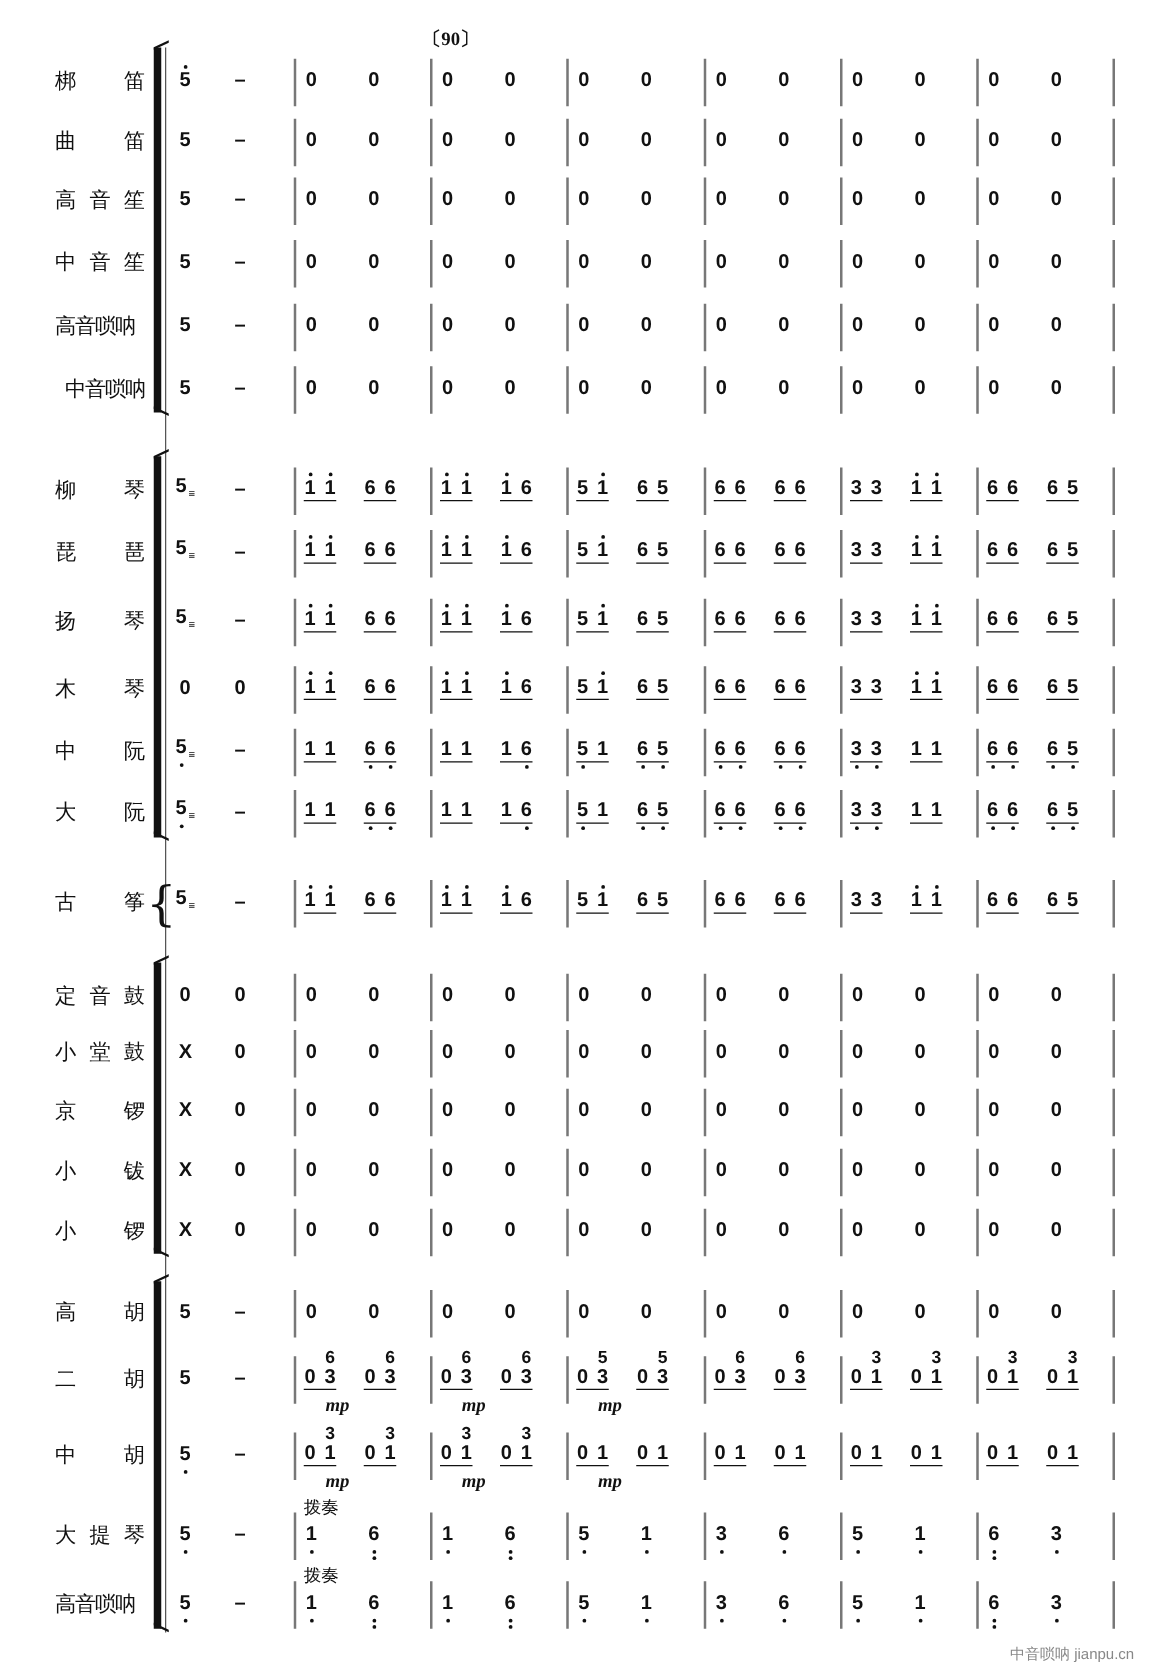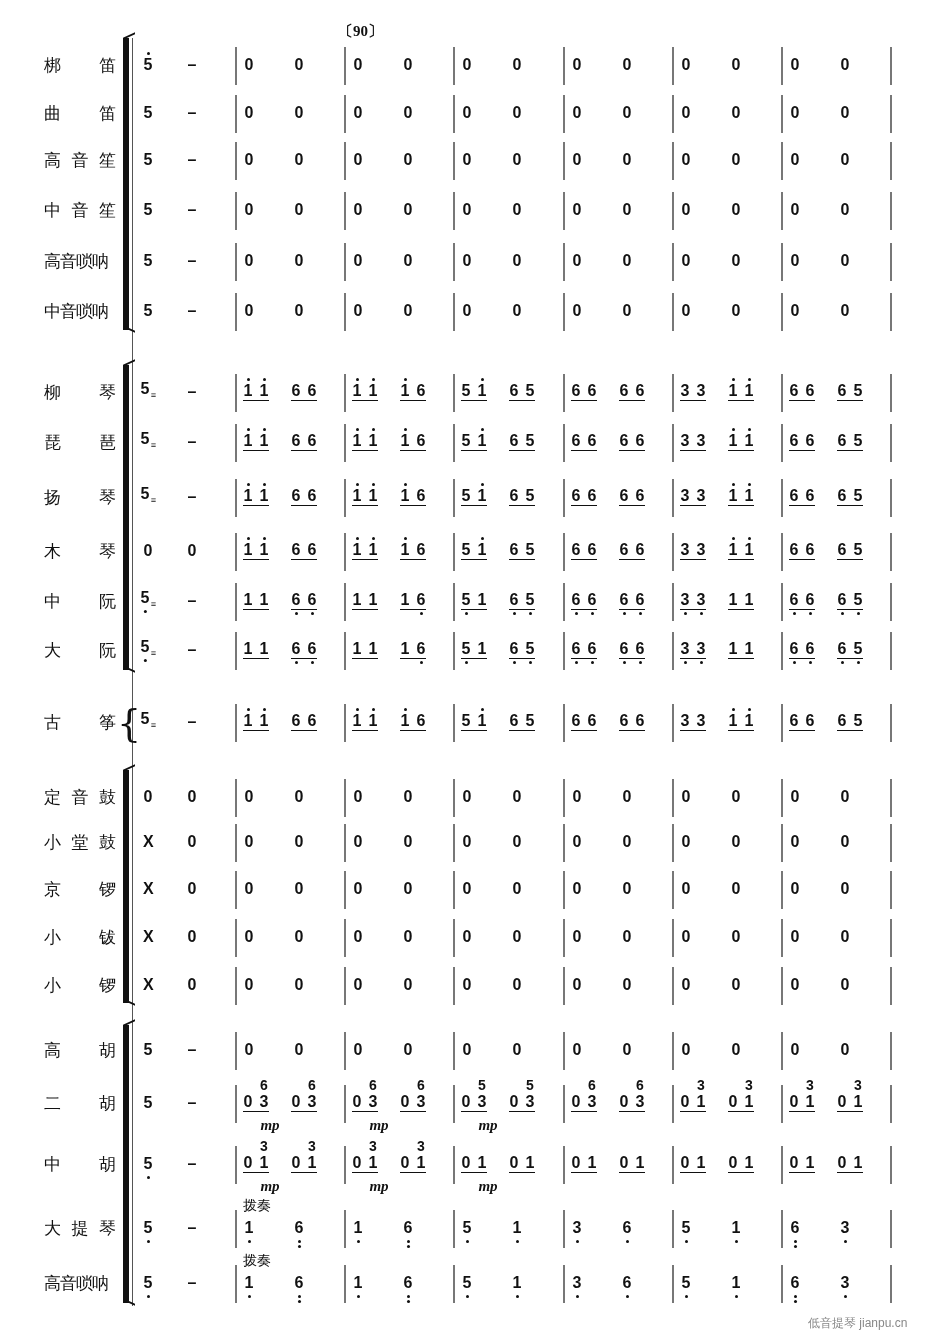--- a/index.html
+++ b/index.html
@@ -156,21 +156,21 @@
       <div class="note" style="left: 358px; top: 261px;">0</div>
       <div class="note" style="left: 408px; top: 261px;">0</div>
       <div class="note" style="left: 467px; top: 261px;">0</div>
       <div class="note" style="left: 517px; top: 261px;">0</div>
       <div class="note" style="left: 577px; top: 261px;">0</div>
       <div class="note" style="left: 627px; top: 261px;">0</div>
       <div class="note" style="left: 686px; top: 261px;">0</div>
       <div class="note" style="left: 736px; top: 261px;">0</div>
       <div class="note" style="left: 795px; top: 261px;">0</div>
       <div class="note" style="left: 845px; top: 261px;">0</div>
-      <div class="label" style="top: 311px; justify-content: flex-start; letter-spacing: -1px;">
+      <div class="label" style="top: 311px; justify-content: flex-end; letter-spacing: -1px;">
         <span>中音唢呐</span>
       </div>
       <div class="barline" style="left: 235px; top: 293px; height: 38px;"></div>
       <div class="barline" style="left: 344px; top: 293px; height: 38px;"></div>
       <div class="barline" style="left: 453px; top: 293px; height: 38px;"></div>
       <div class="barline" style="left: 563px; top: 293px; height: 38px;"></div>
       <div class="barline" style="left: 672px; top: 293px; height: 38px;"></div>
       <div class="barline" style="left: 781px; top: 293px; height: 38px;"></div>
       <div class="barline" style="left: 890px; top: 293px; height: 38px;"></div>
       <div class="note" style="left: 148px; top: 311px;"><span class="n">5</span></div>
@@ -940,14 +940,14 @@
       <div class="note" style="left: 408px; top: 1283px;"><span class="n lo2">6</span></div>
       <div class="note" style="left: 467px; top: 1283px;"><span class="n lo">5</span></div>
       <div class="note" style="left: 517px; top: 1283px;"><span class="n lo">1</span></div>
       <div class="note" style="left: 577px; top: 1283px;"><span class="n lo">3</span></div>
       <div class="note" style="left: 627px; top: 1283px;"><span class="n lo">6</span></div>
       <div class="note" style="left: 686px; top: 1283px;"><span class="n lo">5</span></div>
       <div class="note" style="left: 736px; top: 1283px;"><span class="n lo">1</span></div>
       <div class="note" style="left: 795px; top: 1283px;"><span class="n lo2">6</span></div>
       <div class="note" style="left: 845px; top: 1283px;"><span class="n lo">3</span></div>
     </div>
-  <div class="watermark">低音提琴 jianpu.cn</div>
+  <div class="watermark">中音唢呐 jianpu.cn</div>
 </div>
 
 </body></html>

